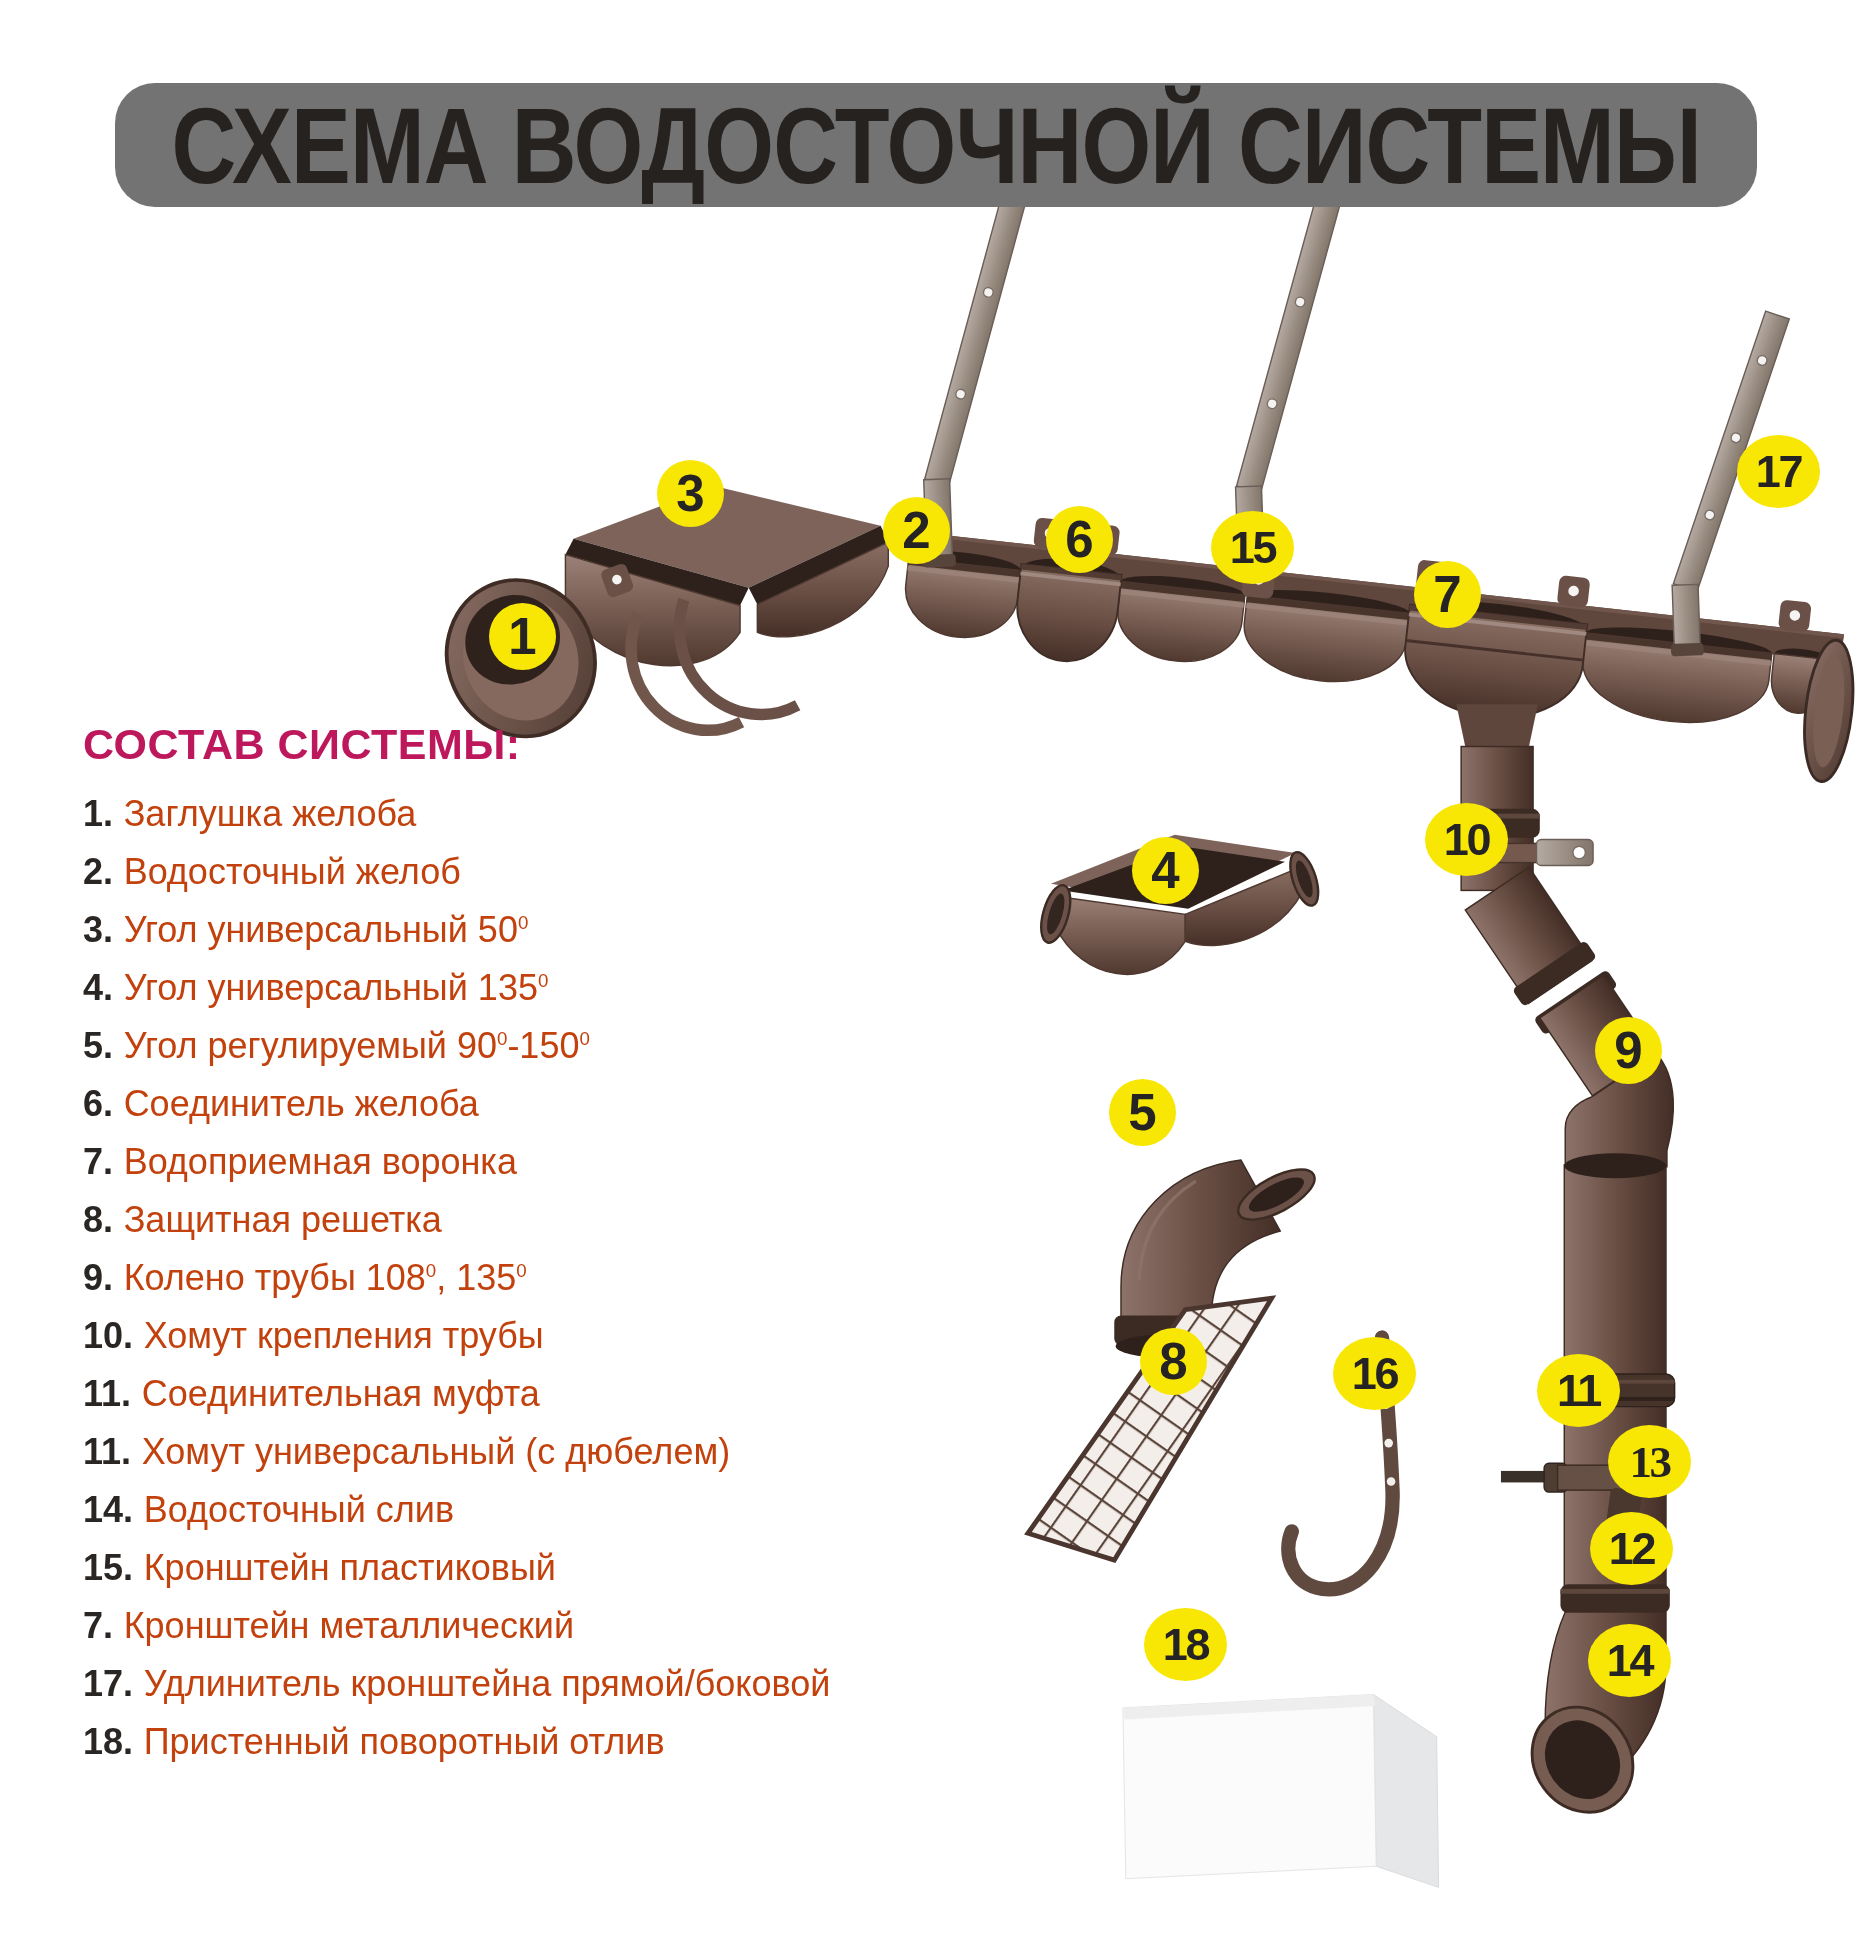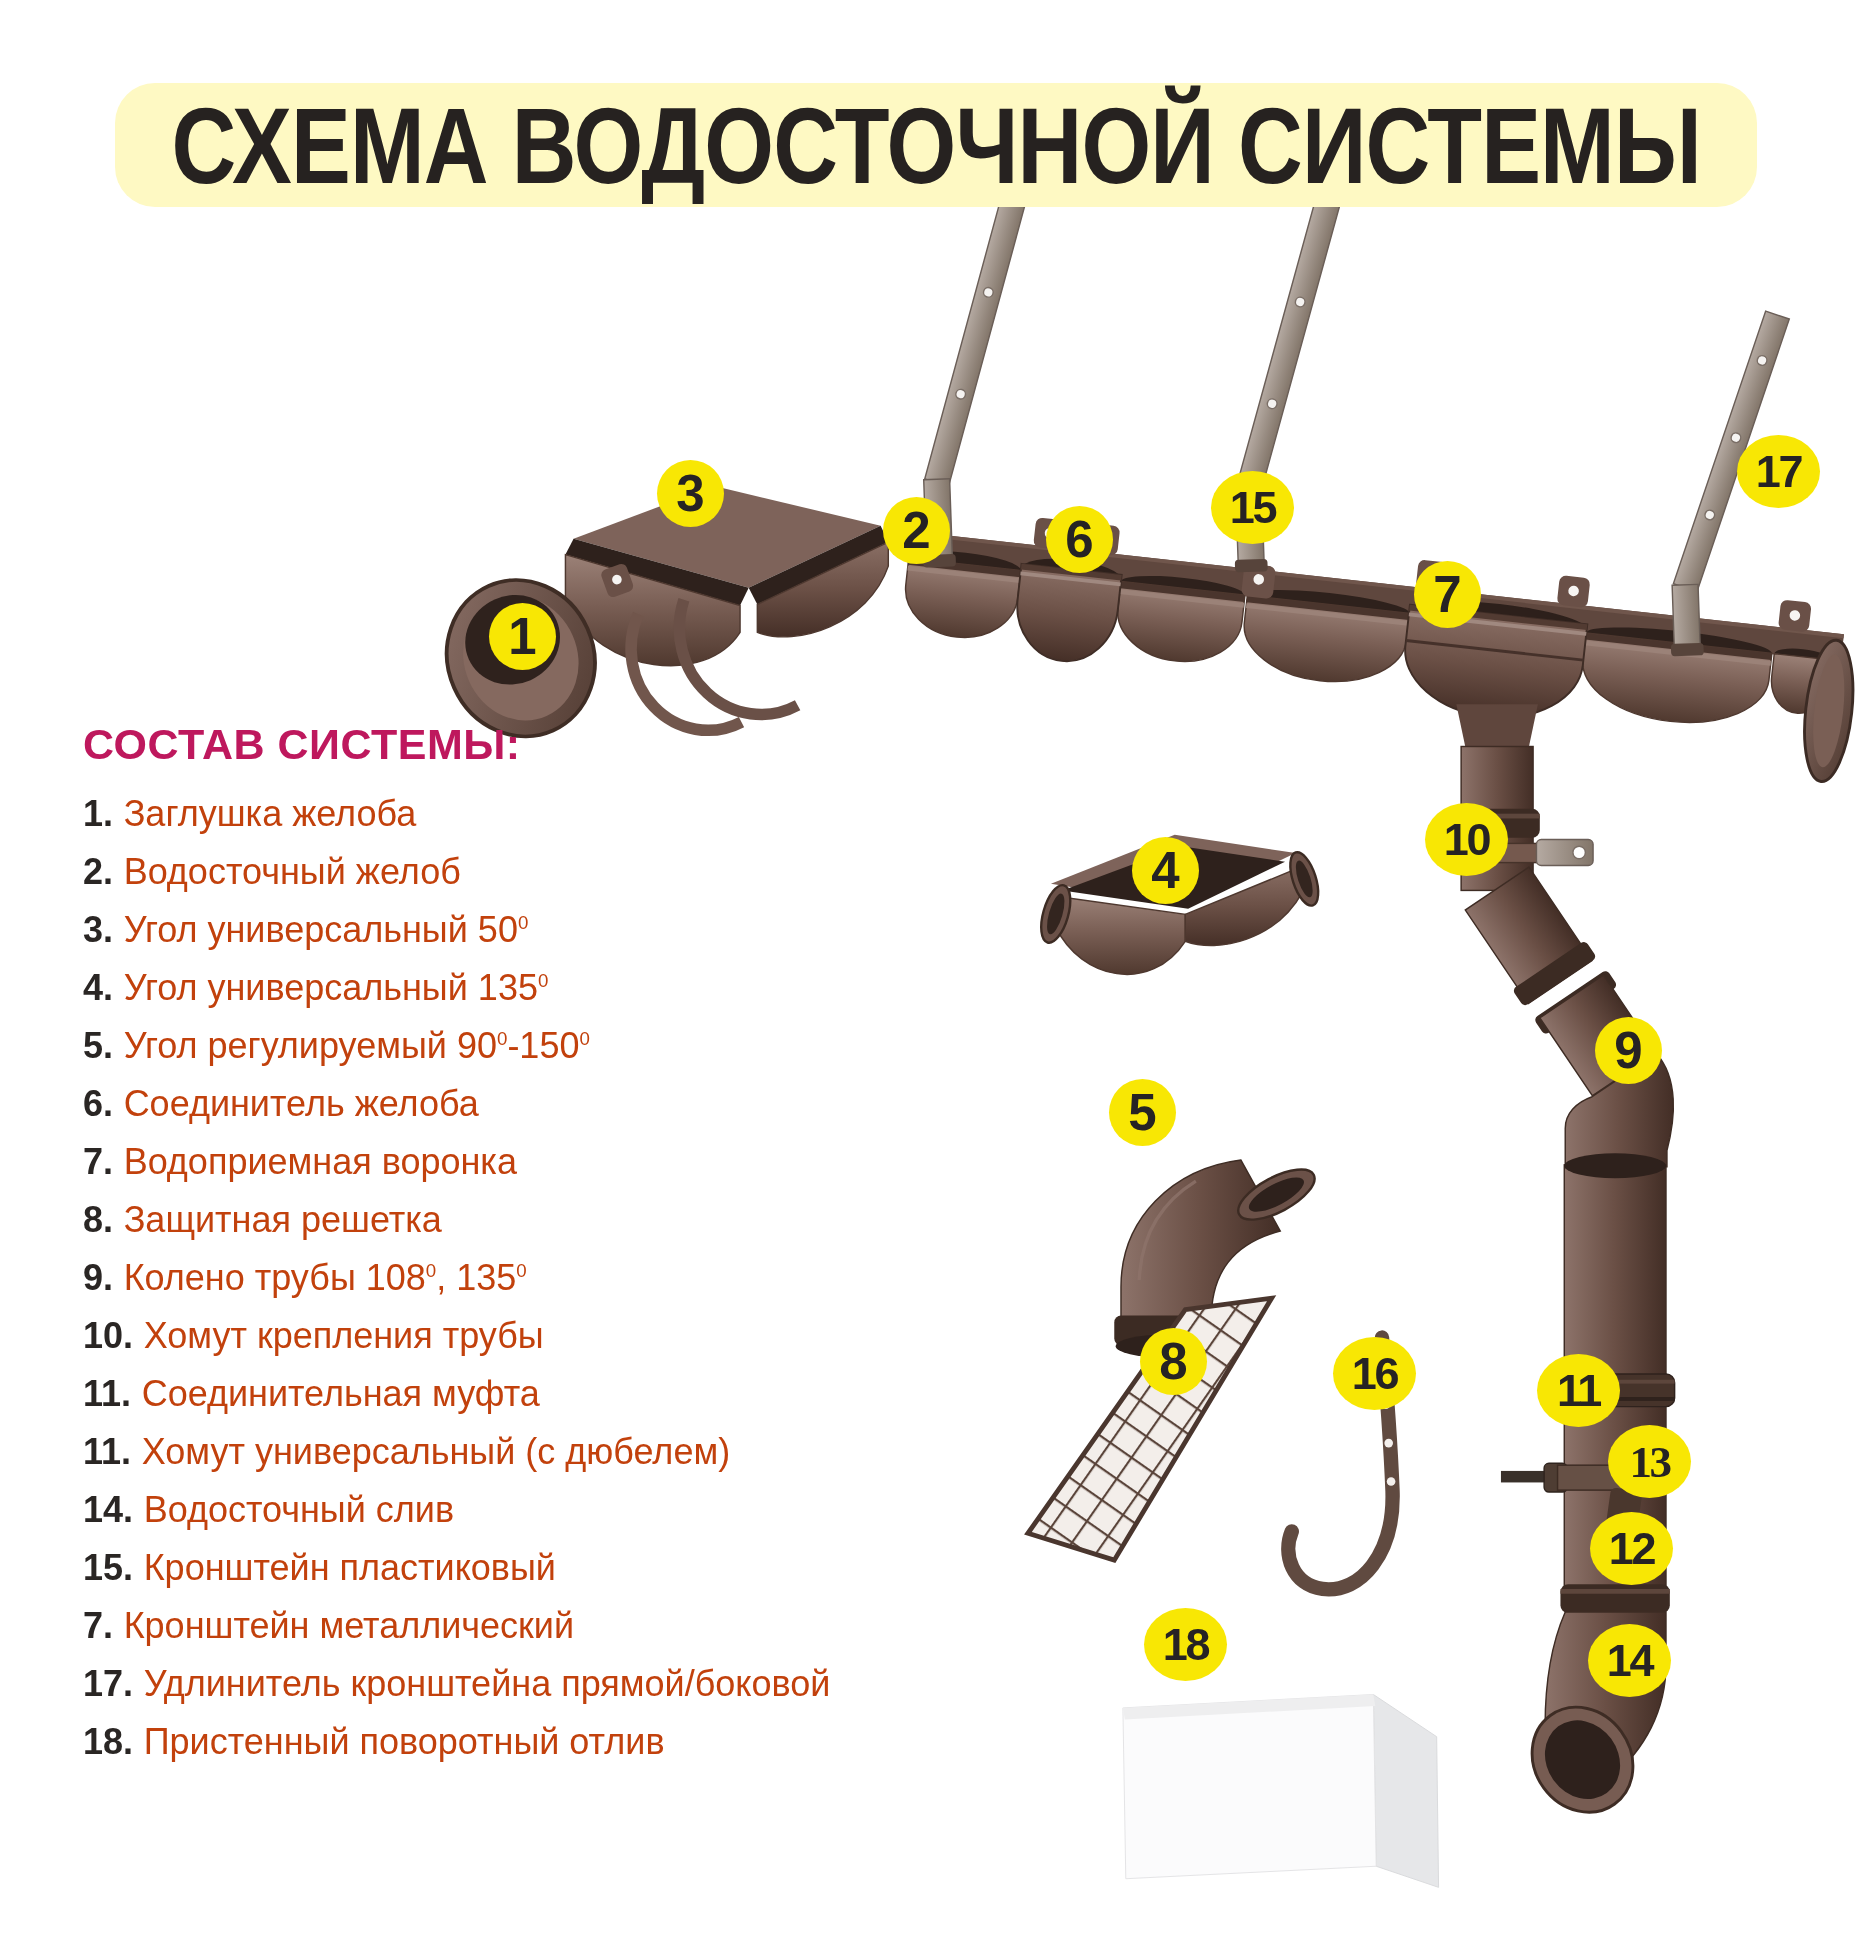--- a/index.html
+++ b/index.html
@@ -2,21 +2,21 @@
 <html style="font-size:7.7px"><head>
 <meta charset="utf-8">
 <style>
   html,body{margin:0;padding:0;background:#ffffff;}
   body{font-family:"Liberation Sans", sans-serif;}
   .canvas{position:relative;width:1874px;height:1955px;background:#ffffff;overflow:hidden;}
 
   
   .title-bar{
     position:absolute;left:115px;top:83px;width:1642px;height:124px;
-    background:#fef9c3;border-radius:40px;
+    background:#737373;border-radius:40px;
     display:flex;align-items:center;justify-content:center;
   }
   .title-bar span{
     font-size:108px;font-weight:700;color:#262220;letter-spacing:-1px;
     transform:scaleX(.83);transform-origin:center;white-space:nowrap;
   }
 
   
   svg.diagram{position:absolute;left:0;top:0;width:1874px;height:1955px;}
 
@@ -389,20 +389,20 @@
       <div class="badge b1" style="left: 1109px; top: 1079px;">5</div>
       <div class="badge b1" style="left: 1046px; top: 506px;">6</div>
       <div class="badge b1" style="left: 1414px; top: 561px;">7</div>
       <div class="badge b1" style="left: 1140px; top: 1328px;">8</div>
       <div class="badge b1" style="left: 1595px; top: 1017px;">9</div>
       <div class="badge b2" style="left: 1425px; top: 803px;">10</div>
       <div class="badge b2" style="left: 1537px; top: 1354px;">11</div>
       <div class="badge b2" style="left: 1590px; top: 1512px;">12</div>
       <div class="badge b2" style="left: 1608px; top: 1425px; font-family: Liberation Serif, serif;">13</div>
       <div class="badge b2" style="left: 1588px; top: 1624px;">14</div>
-      <div class="badge b2" style="left: 1211px; top: 471px; text-align: right;">15</div>
+      <div class="badge b2" style="left: 1211px; top: 511px; text-align: right;">15</div>
       <div class="badge b2" style="left: 1333px; top: 1337px;">16</div>
       <div class="badge b2" style="left: 1737px; top: 435px;">17</div>
       <div class="badge b2" style="left: 1144px; top: 1608px;">18</div>
     </div>
 
 </div>
 
 
 </body></html>

